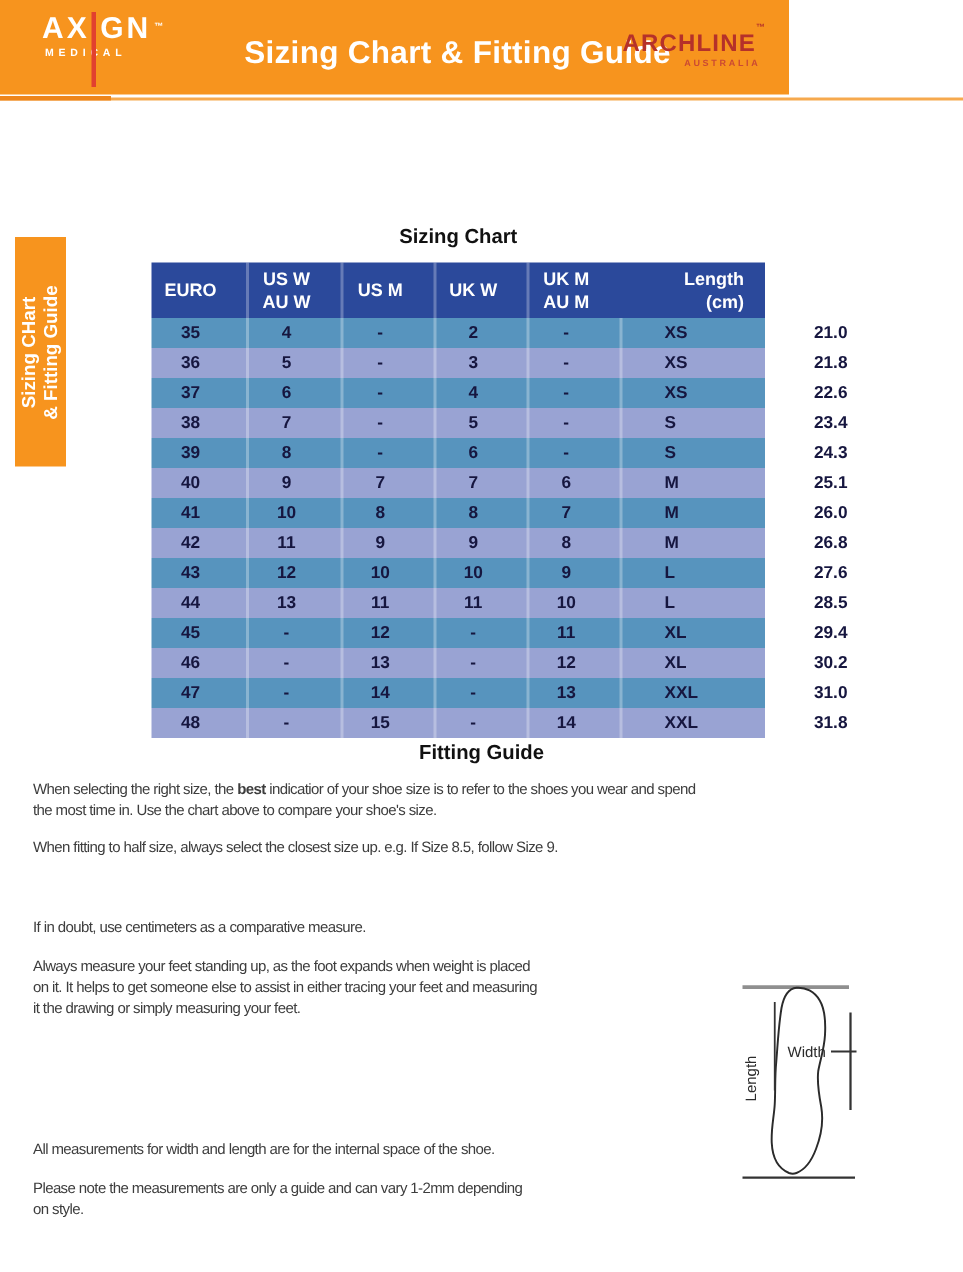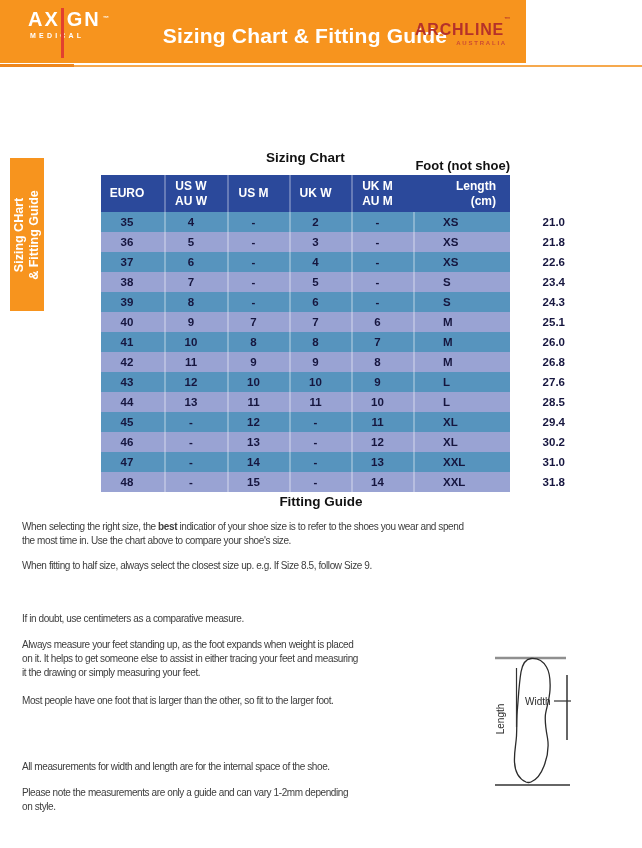--- a/index.html
+++ b/index.html
@@ -95,21 +95,20 @@
   <div class="rule-dark"></div>
 
   <div class="side-tab">
     <div class="side-tab-inner">
       <span>Sizing CHart</span>
       <span>&amp; Fitting Guide</span>
     </div>
   </div>
 
   <div class="heading" id="h-sizing">Sizing Chart</div>
-  <div id="foot-note">Foot (not shoe)</div>
 
   <div class="table">
     <div class="thead">
       <div class="th c0">EURO</div>
       <div class="th c1">US W
 AU W</div>
       <div class="th c2">US M</div>
       <div class="th c3">UK W</div>
       <div class="th c4">UK M
 AU M</div>
@@ -248,21 +247,20 @@
 
   <div class="heading" id="h-fitting">Fitting Guide</div>
   <div class="para" id="p-f1"><span>When selecting the right size, the </span><b>best</b><span> indicatior of your shoe size is to refer to the shoes you wear and spend
 the most time in. Use the chart above to compare your shoe's size.</span></div>
   <div class="para" id="p-f2">When fitting to half size, always select the closest size up. e.g. If Size 8.5, follow Size 9.</div>
 
   <div class="para" id="p-m1">If in doubt, use centimeters as a comparative measure.</div>
   <div class="para" id="p-m2">Always measure your feet standing up, as the foot expands when weight is placed
 on it. It helps to get someone else to assist in either tracing your feet and measuring
 it the drawing or simply measuring your feet.</div>
-  <div class="para" id="p-m3">Most people have one foot that is larger than the other, so fit to the larger foot.</div>
   <div class="para" id="p-m4">All measurements for width and length are for the internal space of the shoe.</div>
   <div class="para" id="p-m5">Please note the measurements are only a guide and can vary 1-2mm depending
 on style.</div>
 
   <svg class="foot-diagram" width="90" height="145" viewBox="0 0 90 145">
     <line x1="7" y1="10" x2="78" y2="10" stroke="#8f8f8f" stroke-width="2.5"></line>
     <path fill="none" stroke="#2b2b2b" stroke-width="1.3" d="M 38 134 C 31 131, 27 124, 26.5 114 C 26 104, 28 97, 28.5 88 C 29 79, 28.5 70, 29.5 60 C 30.5 48, 31 36, 33 24 C 34.5 16, 38 11, 43 10.5 C 49 10, 55 13, 58.5 19 C 61.5 24, 62.5 33, 62 42 C 61.5 51, 59 58, 57.5 66 C 56.5 74, 58 82, 59.5 90 C 61 99, 59.5 109, 56 118 C 53 126, 48 132, 43 134 C 41 134.8, 39.5 134.6, 38 134 Z"></path>
     <line x1="28.5" y1="20" x2="28.5" y2="79" stroke="#333" stroke-width="1.2"></line>
     <line x1="79" y1="27" x2="79" y2="92" stroke="#333" stroke-width="1.5"></line>
     <line x1="66" y1="53" x2="83" y2="53" stroke="#333" stroke-width="1.2"></line>

